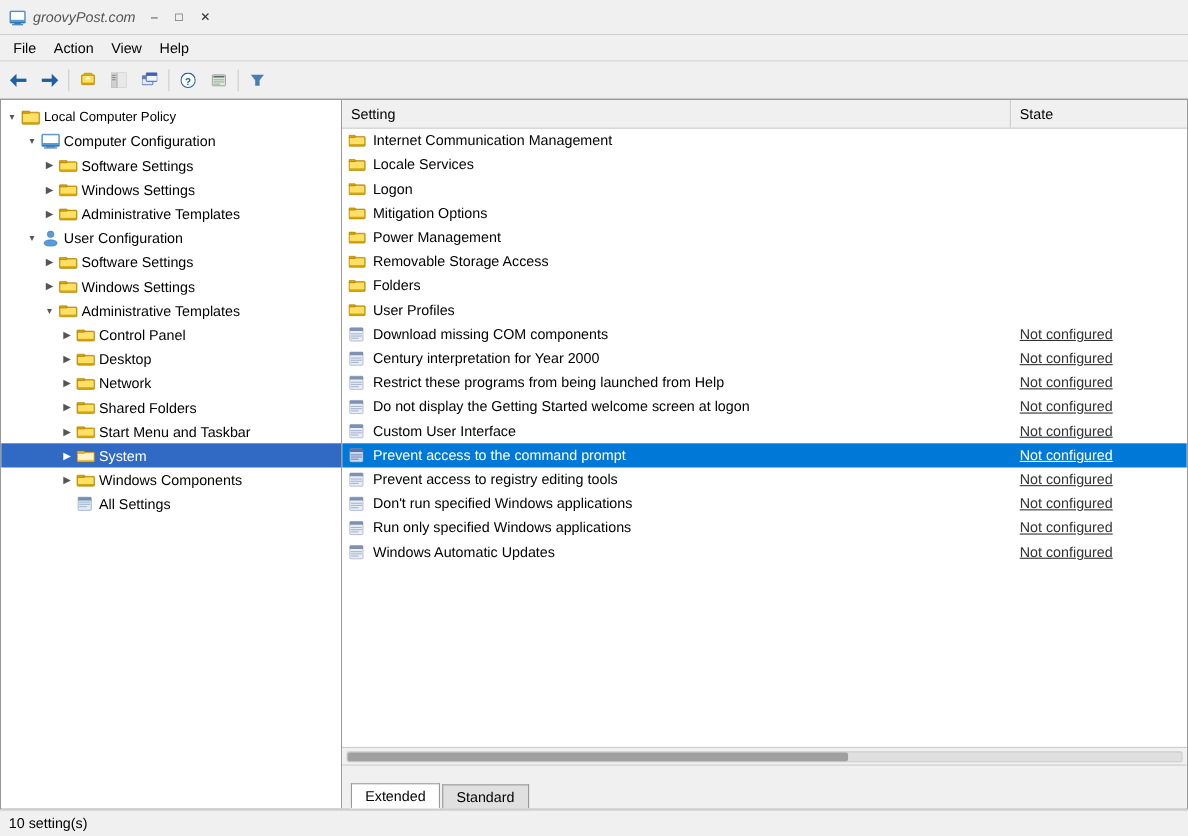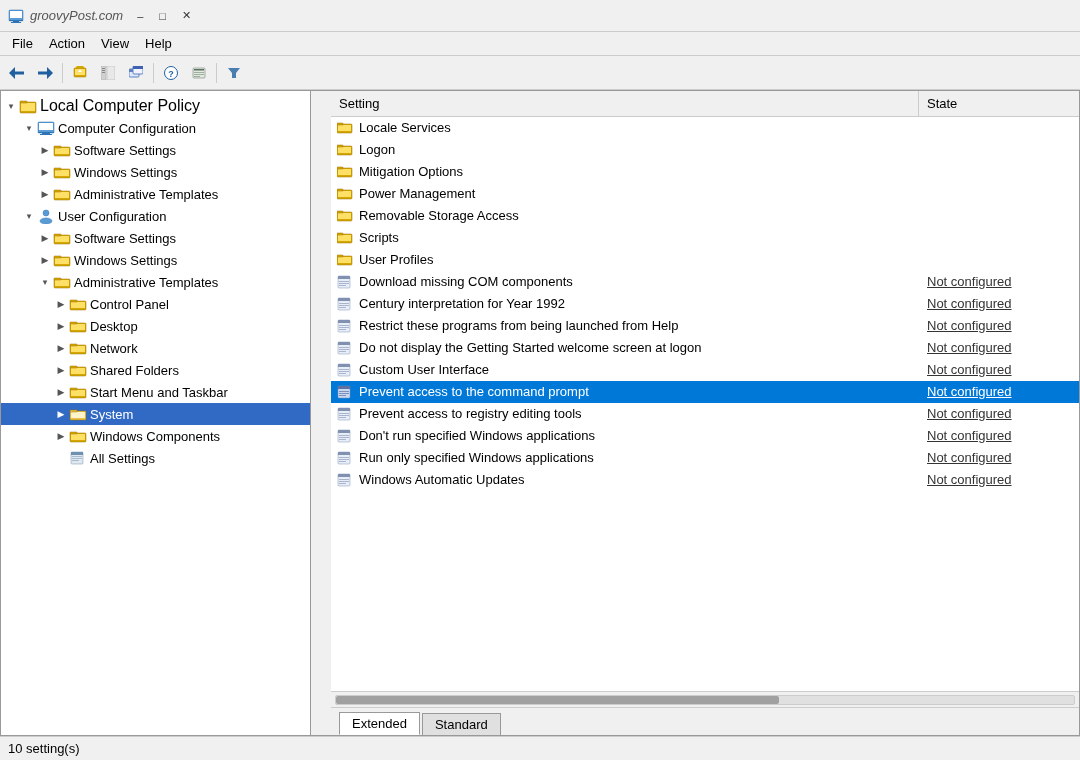--- a/index.html
+++ b/index.html
@@ -158,21 +158,20 @@
       text-overflow: ellipsis;
     }
 
     
     .right-panel {
       flex: 1;
       display: flex;
       flex-direction: column;
       background: white;
       overflow: hidden;
-      margin-left: 20px;
     }
 
     
     .list-header {
       display: flex;
       background: #f0f0f0;
       border-bottom: 1px solid #ccc;
       height: 26px;
       flex-shrink: 0;
     }
@@ -238,21 +237,21 @@
       padding: 0 8px;
       flex-shrink: 0;
       color: #333;
       text-decoration: underline;
     }
 
     
     .tab-bar {
       display: flex;
       align-items: flex-end;
-      height: 28px;
+      height: 40px;
       background: #f0f0f0;
       border-top: 1px solid #ccc;
       padding: 0 8px;
       flex-shrink: 0;
     }
     .tab {
       padding: 3px 12px;
       font-size: 13px;
       border: 1px solid #999;
       border-bottom: none;
@@ -409,21 +408,21 @@
 
     <div class="tree-item" style="padding-left:2px;">
       <span class="tree-toggle">▾</span>
       <span class="tree-icon">
         <svg width="18" height="16" viewBox="0 0 18 16">
           <rect x="1" y="4" width="16" height="11" rx="1" fill="#d4a800" stroke="#a07000" stroke-width="0.5"></rect>
           <rect x="2" y="5" width="14" height="8" fill="#ffe066"></rect>
           <rect x="1" y="3" width="7" height="2" rx="0.5" fill="#d4a800" stroke="#a07000" stroke-width="0.5"></rect>
         </svg>
       </span>
-      <span class="tree-label" style="font-size:16px;">Local Computer Policy</span>
+      <span class="tree-label" style="font-size:12px;">Local Computer Policy</span>
     </div>
 
     <div class="tree-item" style="padding-left:4px;">
       <span class="tree-indent" style="width:16px;"></span>
       <span class="tree-toggle">▾</span>
       <span class="tree-icon">
         <svg width="18" height="16" viewBox="0 0 18 16">
           <rect x="1" y="2" width="16" height="11" rx="1" fill="#5B9BD5" stroke="#2E75B6" stroke-width="0.5"></rect>
           <rect x="2" y="3" width="14" height="7" fill="white"></rect>
           <rect x="1" y="12" width="16" height="1" fill="#2E75B6"></rect>
@@ -636,20 +635,31 @@
       <div class="col-setting">
         <span>Setting</span>
       </div>
       <div class="col-state">
         <span>State</span>
       </div>
     </div>
 
     <div class="list-content">
 
+      <div class="list-row">
+        <div class="row-icon">
+          <svg width="16" height="13" viewBox="0 0 16 13">
+            <rect x="0" y="3" width="15" height="9" rx="1" fill="#d4a800" stroke="#a07000" stroke-width="0.5"></rect>
+            <rect x="1" y="4" width="13" height="6" fill="#ffe066"></rect>
+            <rect x="0" y="2" width="6" height="2" rx="0.5" fill="#d4a800" stroke="#a07000" stroke-width="0.5"></rect>
+          </svg>
+        </div>
+        <div class="row-name">Internet Communication Management</div>
+        <div class="row-state"></div>
+      </div>
 
       <div class="list-row">
         <div class="row-icon">
           <svg width="16" height="13" viewBox="0 0 16 13">
               <rect x="0" y="3" width="15" height="9" rx="1" fill="#d4a800" stroke="#a07000" stroke-width="0.5"></rect>
               <rect x="1" y="4" width="13" height="6" fill="#ffe066"></rect>
               <rect x="0" y="2" width="6" height="2" rx="0.5" fill="#d4a800" stroke="#a07000" stroke-width="0.5"></rect>
             </svg>
         </div>
         <div class="row-name">Locale Services</div>
@@ -705,21 +715,21 @@
       </div>
 
       <div class="list-row">
         <div class="row-icon">
           <svg width="16" height="13" viewBox="0 0 16 13">
               <rect x="0" y="3" width="15" height="9" rx="1" fill="#d4a800" stroke="#a07000" stroke-width="0.5"></rect>
               <rect x="1" y="4" width="13" height="6" fill="#ffe066"></rect>
               <rect x="0" y="2" width="6" height="2" rx="0.5" fill="#d4a800" stroke="#a07000" stroke-width="0.5"></rect>
             </svg>
         </div>
-        <div class="row-name">Scripts</div>
+        <div class="row-name">Folders</div>
         <div class="row-state"></div>
       </div>
 
       <div class="list-row">
         <div class="row-icon">
           <svg width="16" height="13" viewBox="0 0 16 13">
               <rect x="0" y="3" width="15" height="9" rx="1" fill="#d4a800" stroke="#a07000" stroke-width="0.5"></rect>
               <rect x="1" y="4" width="13" height="6" fill="#ffe066"></rect>
               <rect x="0" y="2" width="6" height="2" rx="0.5" fill="#d4a800" stroke="#a07000" stroke-width="0.5"></rect>
             </svg>
@@ -745,21 +755,21 @@
       <div class="list-row">
         <div class="row-icon">
           <svg width="16" height="14" viewBox="0 0 16 14">
               <rect x="1" y="1" width="12" height="12" rx="1" fill="#e8eef8" stroke="#8090b0" stroke-width="0.5"></rect>
               <rect x="1" y="1" width="12" height="3" rx="0.5" fill="#8090b0"></rect>
               <rect x="2" y="6" width="10" height="1" fill="#8090b0" opacity="0.6"></rect>
               <rect x="2" y="8" width="10" height="1" fill="#8090b0" opacity="0.6"></rect>
               <rect x="2" y="10" width="7" height="1" fill="#8090b0" opacity="0.6"></rect>
             </svg>
         </div>
-        <div class="row-name">Century interpretation for Year 1992</div>
+        <div class="row-name">Century interpretation for Year 2000</div>
         <div class="row-state">Not configured</div>
       </div>
 
       <div class="list-row">
         <div class="row-icon">
           <svg width="16" height="14" viewBox="0 0 16 14">
               <rect x="1" y="1" width="12" height="12" rx="1" fill="#e8eef8" stroke="#8090b0" stroke-width="0.5"></rect>
               <rect x="1" y="1" width="12" height="3" rx="0.5" fill="#8090b0"></rect>
               <rect x="2" y="6" width="10" height="1" fill="#8090b0" opacity="0.6"></rect>
               <rect x="2" y="8" width="10" height="1" fill="#8090b0" opacity="0.6"></rect>

